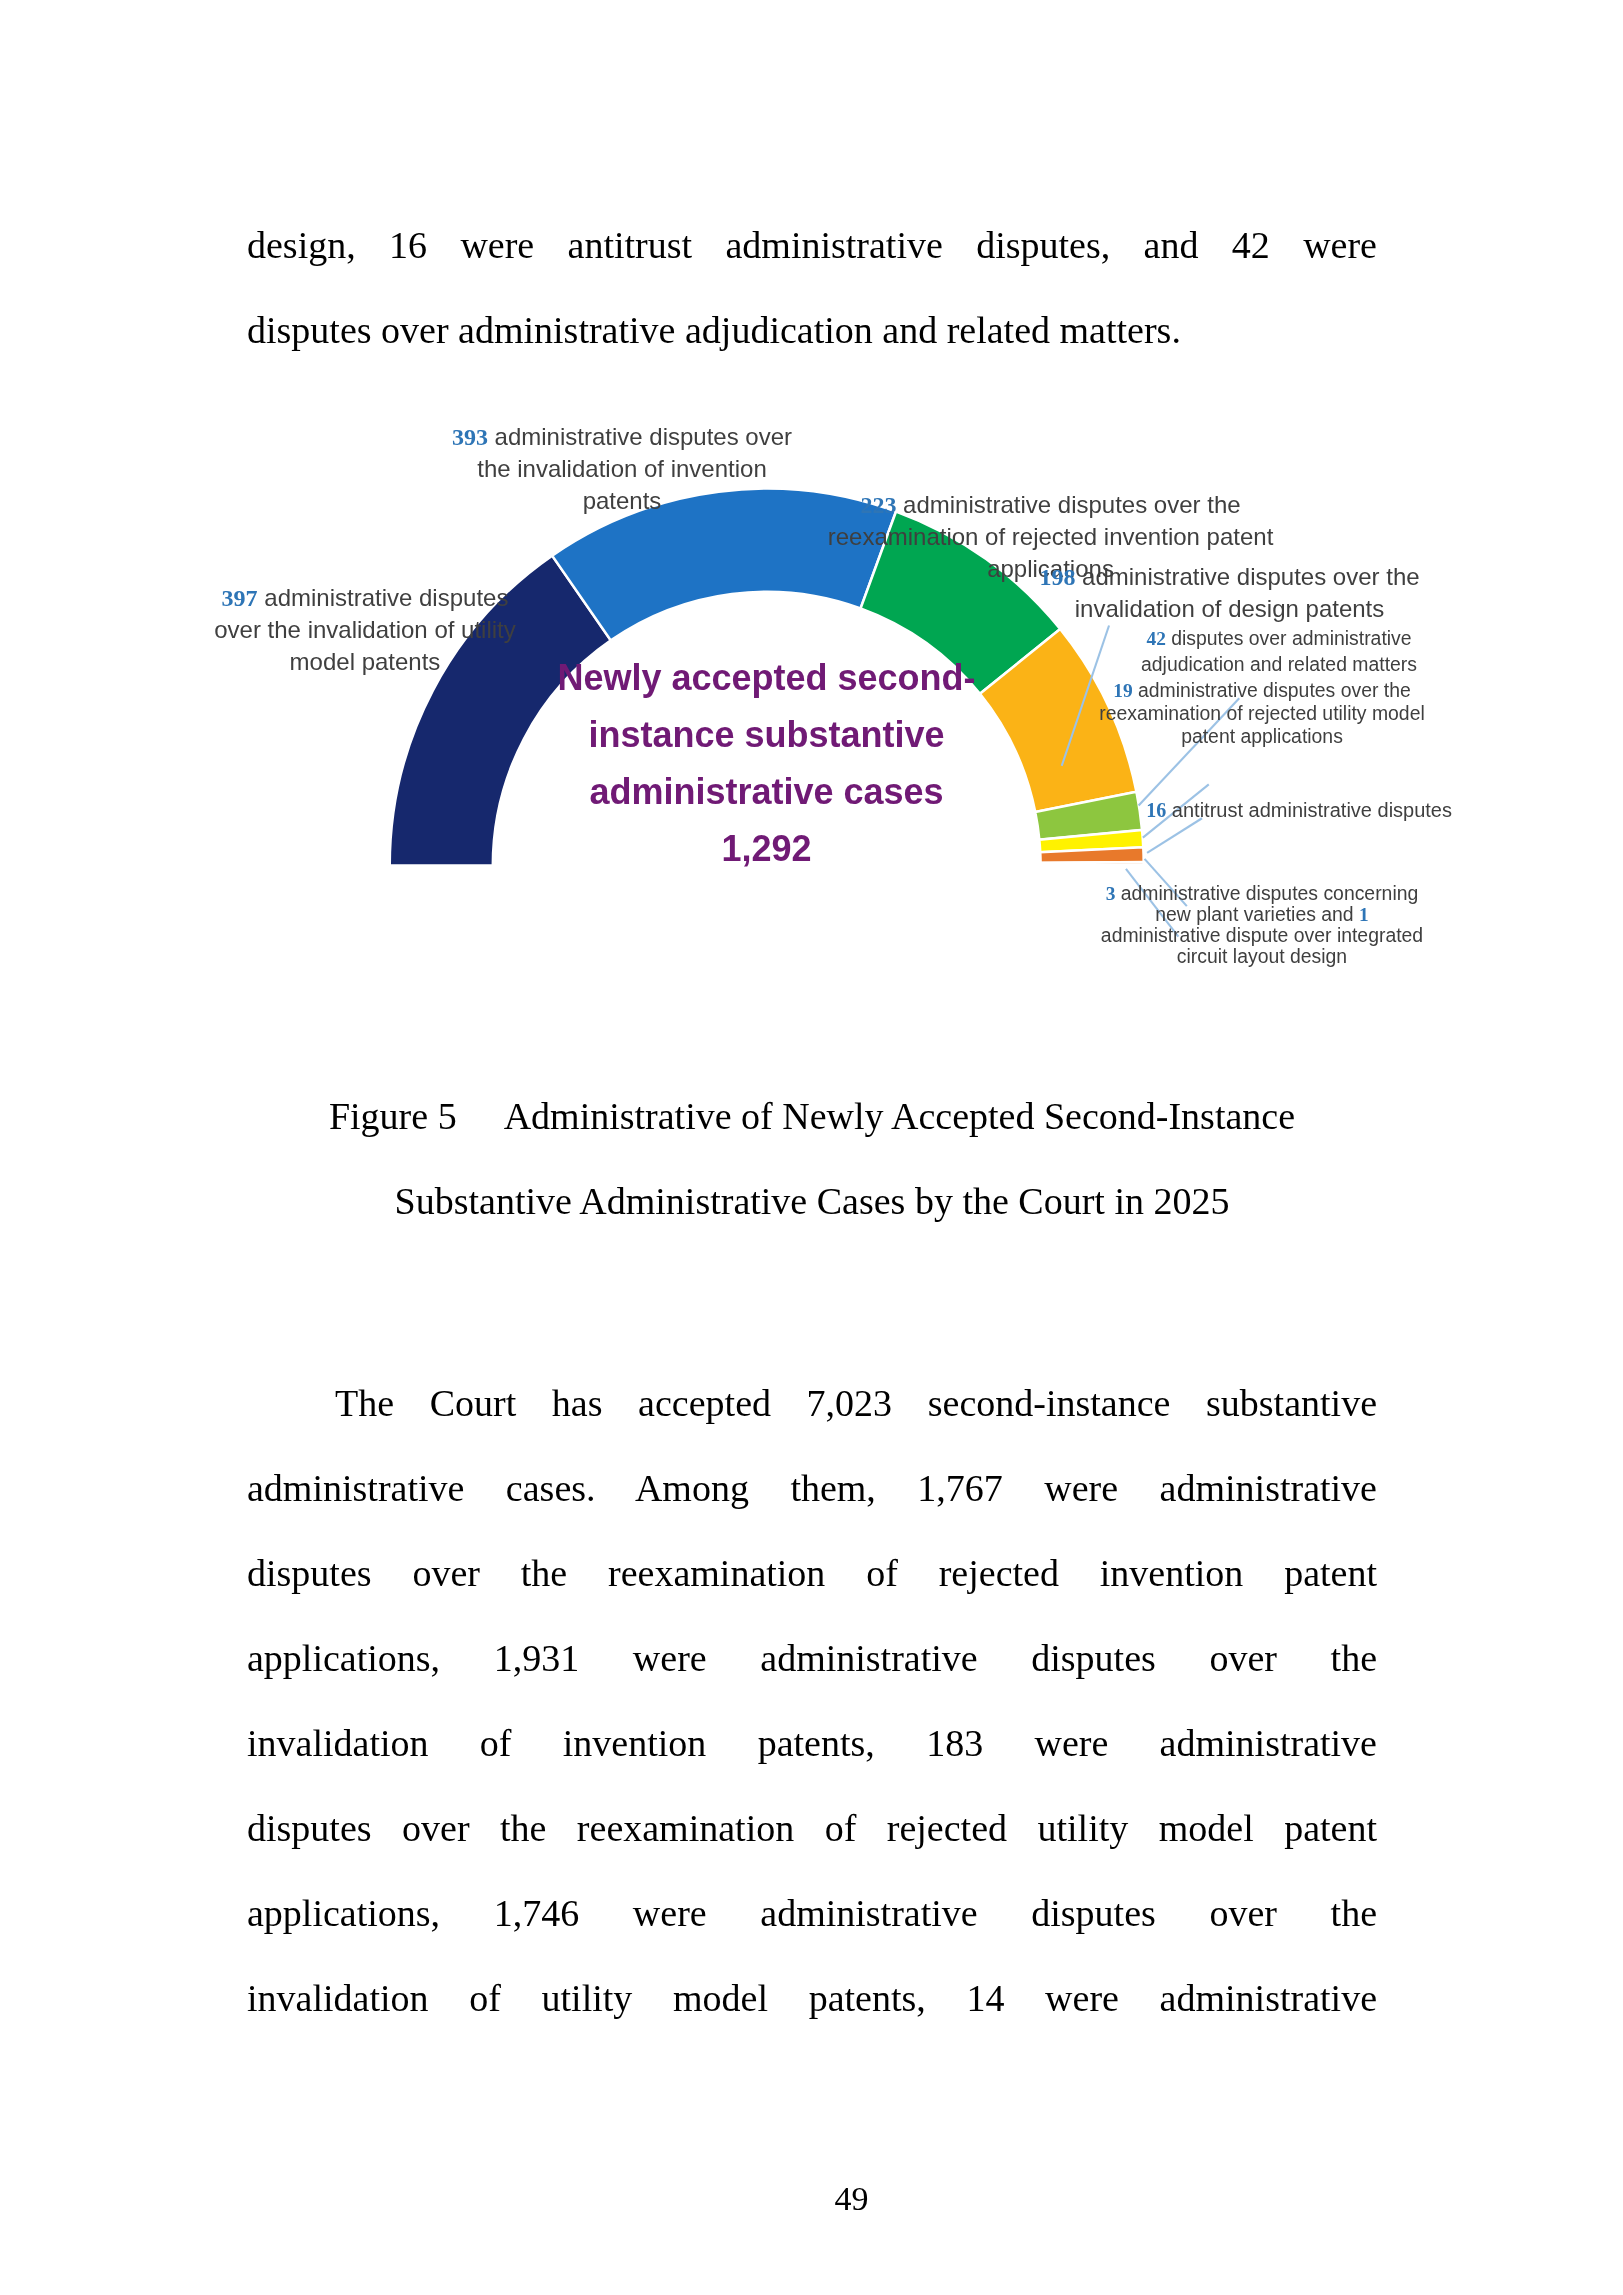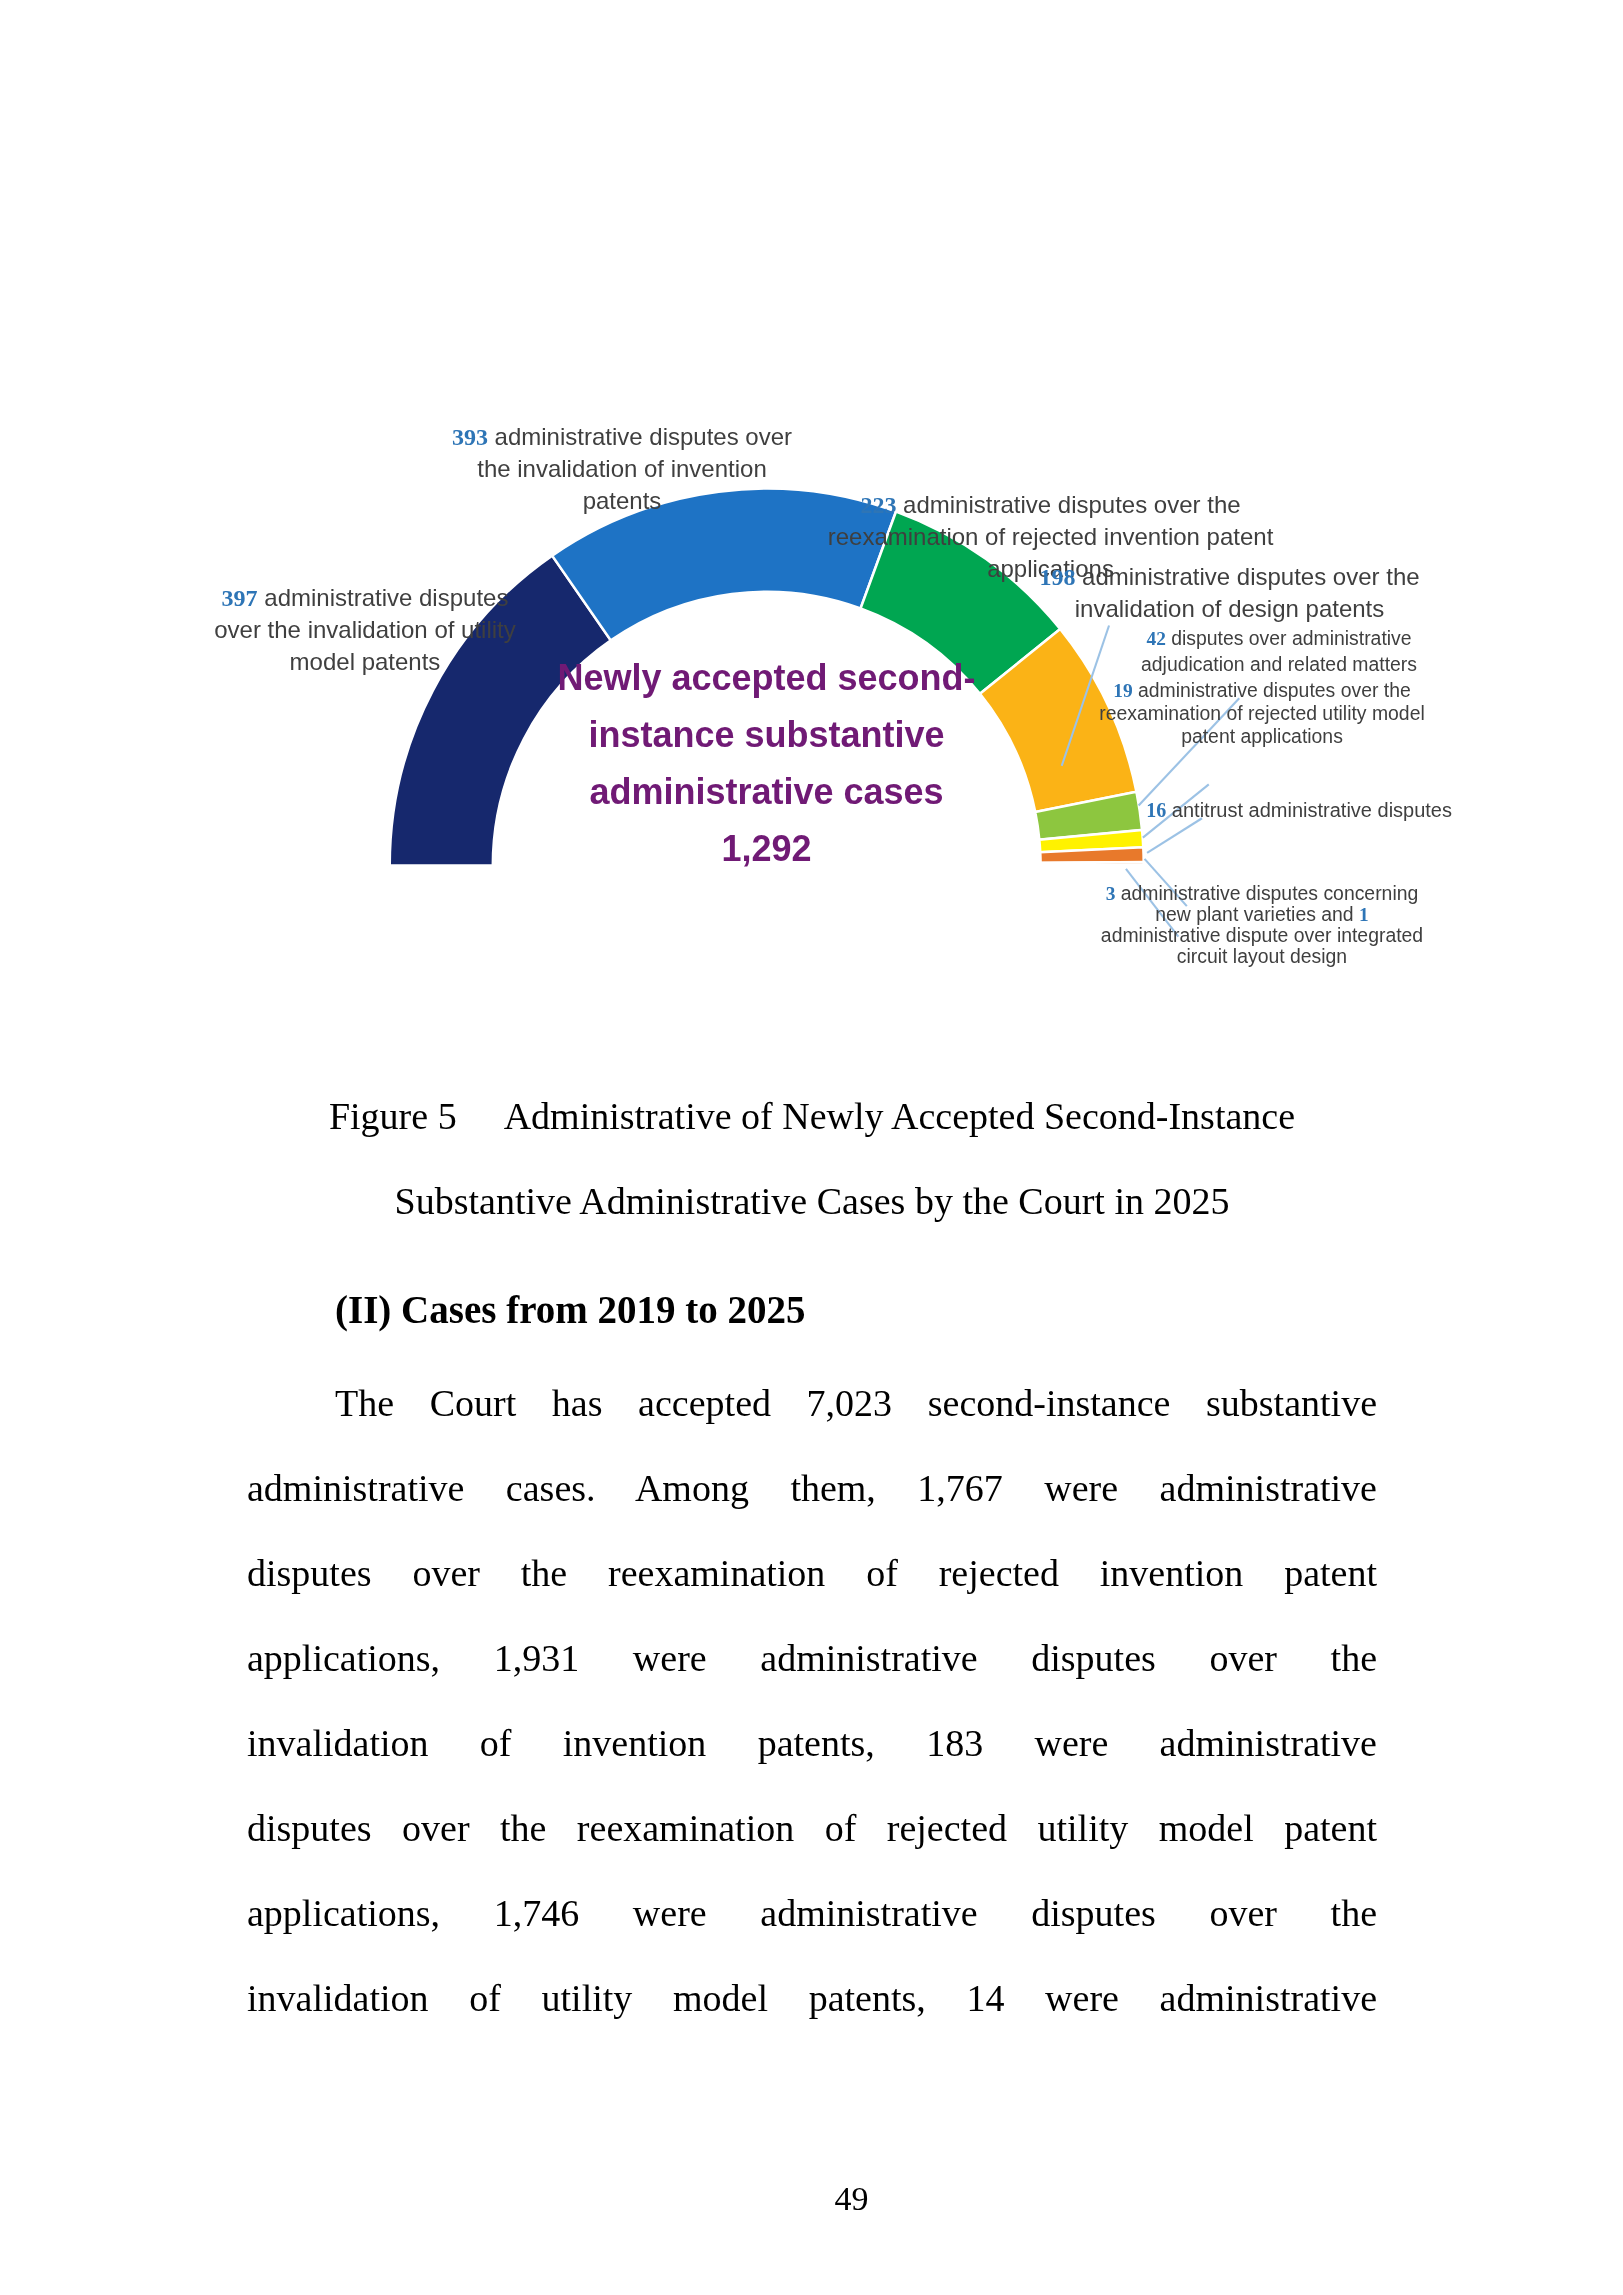--- a/index.html
+++ b/index.html
@@ -43,20 +43,24 @@
   .caption .figlabel{margin-right:47px;}
   .heading{position:absolute;left:247px;width:1130px;top:1267px;font-size:39px;font-weight:bold;line-height:85px;}
   .heading .inner{margin-left:88px;}
   .pagenum{position:absolute;left:0;width:1623px;top:2156px;text-align:center;font-size:34px;line-height:85px;padding-left:40px;}
 </style>
 </head>
 <body>
 
 <div class="page">
 
+  <div class="content bodytext" style="top:203px;">
+    <div class="jline">design, 16 were antitrust administrative disputes, and 42 were</div>
+    <div class="plainline">disputes over administrative adjudication and related matters.</div>
+  </div>
 
   <div class="fig-layer">
     <svg id="donut-svg" width="1623" height="2295" viewBox="0 0 1920 2715">
         <path d="M 461.0 1024.0 A 446 446 0 0 1 653.2 657.3 L 722.6 757.6 A 324 324 0 0 0 583.0 1024.0 Z" fill="#16286d" stroke="#ffffff" stroke-width="3"></path>
         <path d="M 653.2 657.3 A 446 446 0 0 1 1060.0 605.1 L 1018.1 719.7 A 324 324 0 0 0 722.6 757.6 Z" fill="#1e73c5" stroke="#ffffff" stroke-width="3"></path>
         <path d="M 1060.0 605.1 A 446 446 0 0 1 1254.2 744.1 L 1159.3 820.7 A 324 324 0 0 0 1018.1 719.7 Z" fill="#00a651" stroke="#ffffff" stroke-width="3"></path>
         <path d="M 1254.2 744.1 A 446 446 0 0 1 1344.4 936.7 L 1224.7 960.6 A 324 324 0 0 0 1159.3 820.7 Z" fill="#fbb316" stroke="#ffffff" stroke-width="3"></path>
         <path d="M 1344.4 936.7 A 446 446 0 0 1 1351.0 981.8 L 1229.5 993.3 A 324 324 0 0 0 1224.7 960.6 Z" fill="#8dc63f" stroke="#ffffff" stroke-width="3"></path>
         <path d="M 1351.0 981.8 A 446 446 0 0 1 1352.5 1002.3 L 1230.6 1008.2 A 324 324 0 0 0 1229.5 993.3 Z" fill="#fff200" stroke="#ffffff" stroke-width="3"></path>
         <path d="M 1352.5 1002.3 A 446 446 0 0 1 1353.0 1019.7 L 1231.0 1020.8 A 324 324 0 0 0 1230.6 1008.2 Z" fill="#e8792b" stroke="#ffffff" stroke-width="3"></path>
@@ -87,23 +91,20 @@
     </div>
   </div>
 
   <div class="caption">
     <div class="cap1">
       <span class="figlabel">Figure 5</span><span>Administrative of Newly Accepted Second-Instance</span>
     </div>
     <div>Substantive Administrative Cases by the Court in 2025</div>
   </div>
 
-  <div class="heading">
-    <div class="inner">(II) Cases from 2019 to 2025</div>
-  </div>
 
   <div class="content bodytext" style="top:1361px;">
     <div class="jline indent">The Court has accepted 7,023 second-instance substantive</div>
     <div class="jline">administrative cases. Among them, 1,767 were administrative</div>
     <div class="jline">disputes over the reexamination of rejected invention patent</div>
     <div class="jline">applications, 1,931 were administrative disputes over the</div>
     <div class="jline">invalidation of invention patents, 183 were administrative</div>
     <div class="jline">disputes over the reexamination of rejected utility model patent</div>
     <div class="jline">applications, 1,746 were administrative disputes over the</div>
     <div class="jline">invalidation of utility model patents, 14 were administrative</div>

